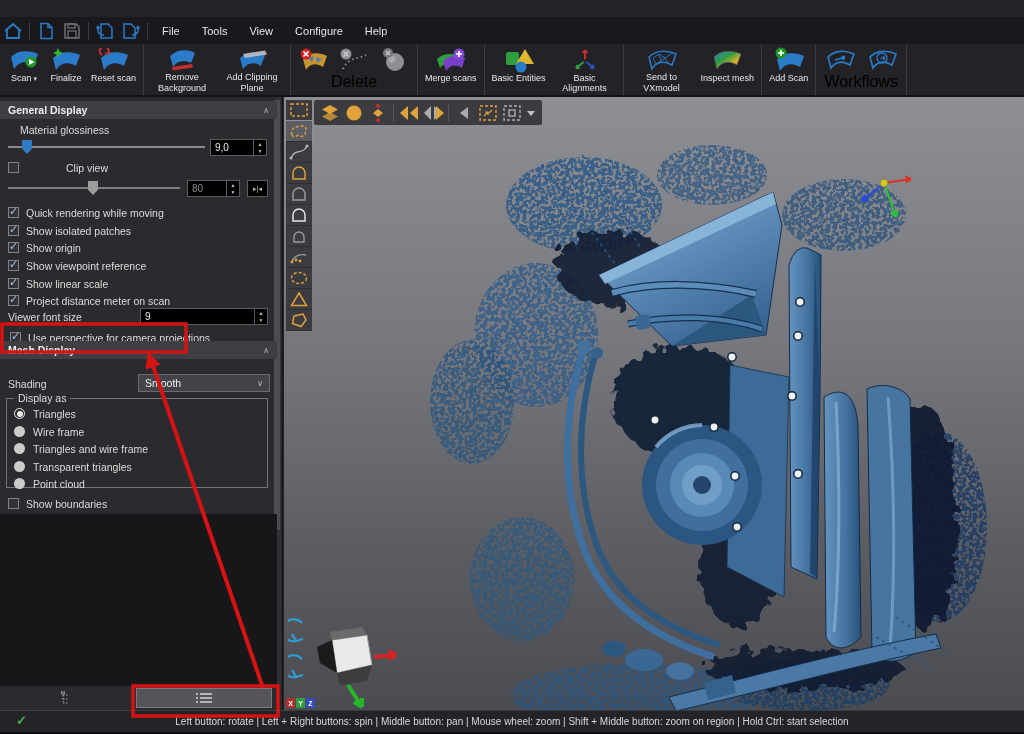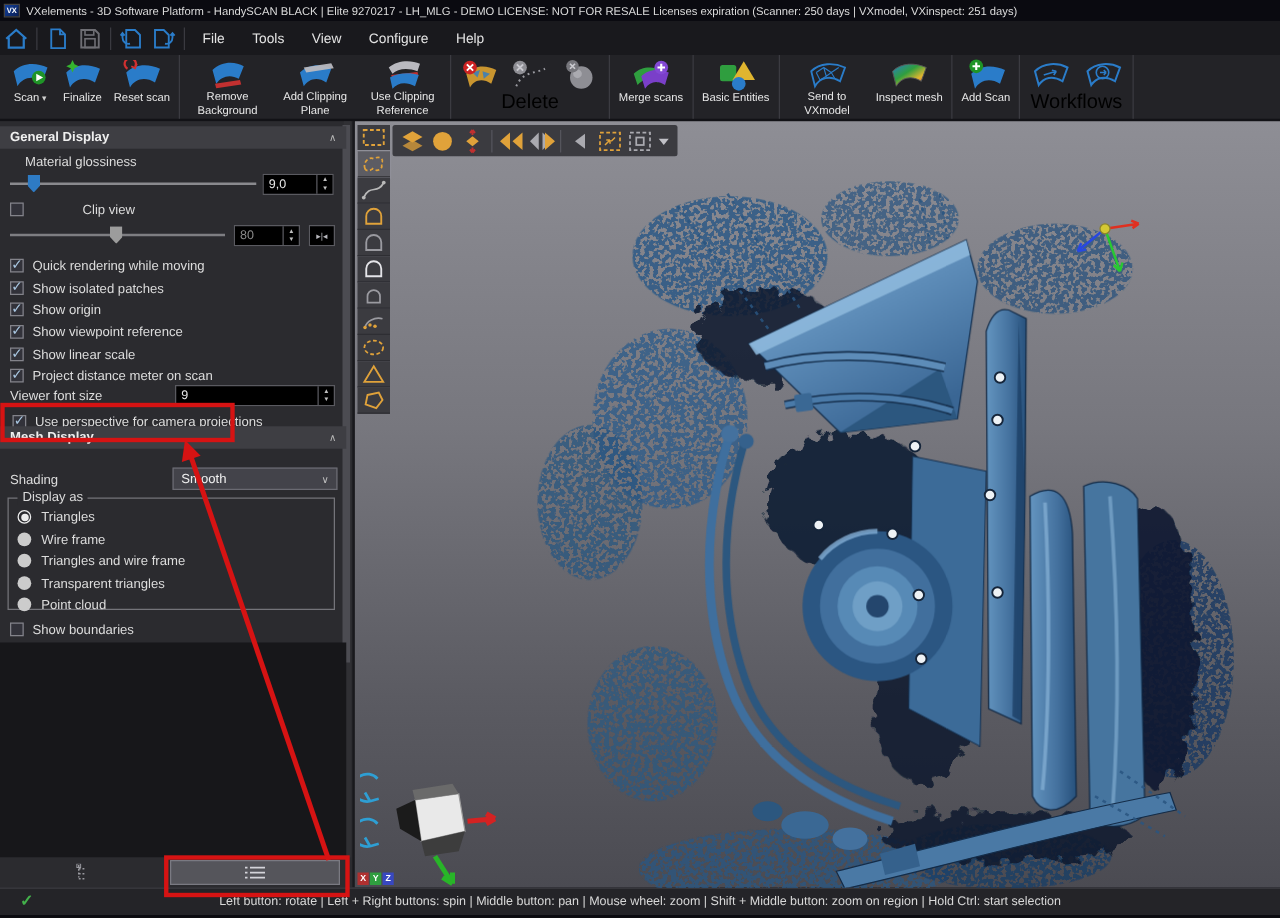--- a/index.html
+++ b/index.html
@@ -109,24 +109,20 @@
   .statusedge { position:absolute; left:0; top:21px; width:1024px; height:3px; background:#0b0b10; }
 
   .annotations { position:absolute; left:0; top:0; width:1024px; height:734px;
     pointer-events:none; z-index:50; }
 </style>
 </head>
 <body>
 
 <div id="app">
 
-  <div class="titlebar">
-    <div class="vxlogo">VX</div>
-    <div class="titletext">VXelements - 3D Software Platform - HandySCAN BLACK | Elite 9270217 - LH_MLG - DEMO LICENSE: NOT FOR RESALE Licenses expiration (Scanner: 250 days | VXmodel, VXinspect: 251 days)</div>
-  </div>
 
   <div class="menubar">
     <div class="mico">
       <svg width="20" height="18" viewBox="0 0 20 18">
           <path d="M2,9 L10,2 L18,9 M4,8 V16 H16 V8" fill="none" stroke="#2a7cc9" stroke-width="1.8"></path>
         </svg>
     </div>
     <div class="msep"></div>
     <div class="mico">
       <svg width="18" height="18" viewBox="0 0 18 18">
@@ -204,30 +200,20 @@
         <div class="lb">Remove Background</div>
       </div>
       <div class="tbtn">
         <div class="ic">
           <svg width="34" height="24" viewBox="0 0 34 24">
               <path d="M5,10 C12,3 23,3 30,7 L26,18 C19,13 12,15 8,21 Z" fill="#2a7cc9"></path>
               <path d="M8,6 L30,2.5 L32,6.5 L10,10 Z" fill="#b9b9bf" opacity="0.95"></path>
             </svg>
         </div>
         <div class="lb">Add Clipping Plane</div>
-      </div>
-      <div class="tbtn">
-        <div class="ic">
-          <svg width="34" height="24" viewBox="0 0 34 24">
-              <path d="M6,6 C13,0 24,0 31,3 L29,9 C21,6 13,7 9,11 Z" fill="#b9b9bf"></path>
-              <path d="M8,12 L29,9.5 L29.6,12 L8.6,14.8 Z" fill="#c23030"></path>
-              <path d="M7,14 C14,10 23,10 30,12 L27,21 C20,17 13,18 9,23 Z" fill="#2a7cc9"></path>
-            </svg>
-        </div>
-        <div class="lb">Use Clipping Reference</div>
       </div>
     </div>
     <div class="tgroup">
       <div class="grpcol">
         <div class="grprow">
           <div class="ic tbtn">
             <svg width="32" height="26" viewBox="0 0 32 26">
                 <path d="M5,12 C11,5 21,5 29,9 L25,20 C18,15 11,17 8,23 Z" fill="#c9952f"></path>
                 <path d="M10,11 L16,9 L14,15 Z M18,10 L24,12 L19,16 Z" fill="#2a7cc9" opacity="0.8"></path>
                 <circle cx="8" cy="7" r="5.5" fill="#cc2222"></circle>
@@ -270,20 +256,31 @@
       <div class="tbtn">
         <div class="ic">
           <svg width="32" height="26" viewBox="0 0 32 26">
               <rect x="3" y="5" width="13" height="13" rx="2" fill="#2f9e3f"></rect>
               <path d="M22,2 L31,17 H13 Z" fill="#e0b52f"></path>
               <circle cx="18" cy="20" r="5.5" fill="#2a7cc9"></circle>
             </svg>
         </div>
         <div class="lb">Basic Entities</div>
       </div>
+      <div class="tbtn">
+        <div class="ic">
+          <svg width="32" height="26" viewBox="0 0 32 26">
+              <path d="M16,14 V3 M16,3 L13.5,6 M16,3 L18.5,6" stroke="#d03030" stroke-width="1.8" fill="none"></path>
+              <path d="M16,14 L7,21 M7,21 L10.5,21 M7,21 L8.5,17.8" stroke="#2f9e3f" stroke-width="1.8" fill="none"></path>
+              <path d="M16,14 L25,21 M25,21 L21.5,21 M25,21 L23.5,17.8" stroke="#2a56c9" stroke-width="1.8" fill="none"></path>
+              <circle cx="16" cy="14" r="1.8" fill="#222"></circle>
+            </svg>
+        </div>
+        <div class="lb">Basic Alignments</div>
+      </div>
     </div>
     <div class="tgroup">
       <div class="tbtn">
         <div class="ic">
           <svg width="34" height="24" viewBox="0 0 34 24">
               <path d="M4,9 C11,2 22,2 31,6 L27,17 C19,12 11,14 7,21 Z" fill="none" stroke="#2a7cc9" stroke-width="1.5"></path>
               <path d="M8,10 L14,6 L20,10 L26,6 M14,6 L16,13 L20,10 L23,15 M8,10 L11,16 L16,13" fill="none" stroke="#2a7cc9" stroke-width="0.9"></path>
             </svg>
         </div>
         <div class="lb">Send to VXmodel</div>

